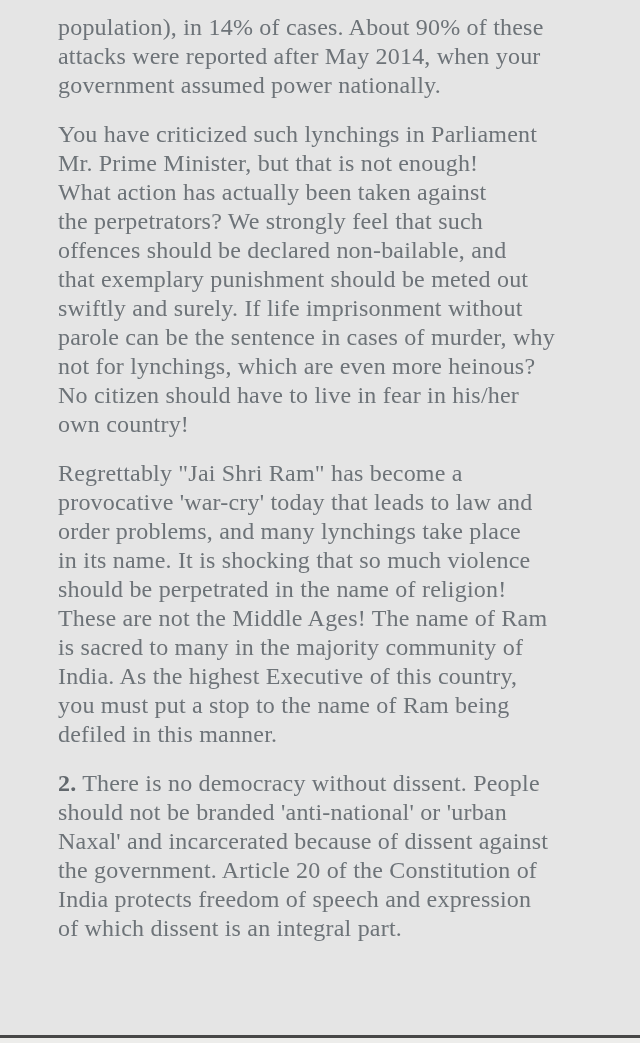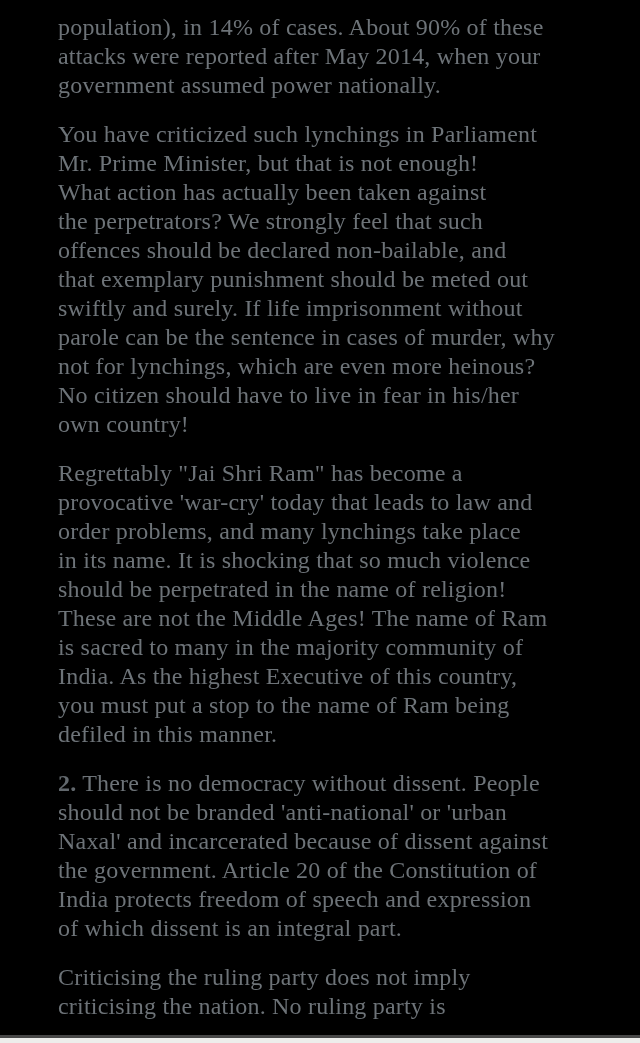--- a/index.html
+++ b/index.html
@@ -13,21 +13,21 @@
     overflow: hidden;
     position: relative;
     font-family: "Liberation Serif", "DejaVu Serif", serif;
   }
   .page {
     position: absolute;
     top: 0;
     left: 0;
     width: 640px;
     height: 1043px;
-    background: #000000;
+    background: #e5e5e5;
   }
   .text-block {
     position: absolute;
     top: 13px;
     left: 58px;
     right: 48px;
     color: #6d7378;
     font-size: 24px;
     letter-spacing: 0.2px;
     filter: blur(0.35px);
@@ -89,19 +89,17 @@
 is sacred to many in the majority community of
 India. As the highest Executive of this country,
 you must put a stop to the name of Ram being
 defiled in this manner.</p>
     <p><span class="lead-number">2.</span><span> There is no democracy without dissent. People
 should not be branded 'anti-national' or 'urban
 Naxal' and incarcerated because of dissent against
 the government. Article 20 of the Constitution of
 India protects freedom of speech and expression
 of which dissent is an integral part.</span></p>
-    <p>Criticising the ruling party does not imply
-criticising the nation. No ruling party is</p>
   </div>
 
   <div class="bottom-rule"></div>
   <div class="bottom-strip"></div>
 </div>
 
 </body></html>

